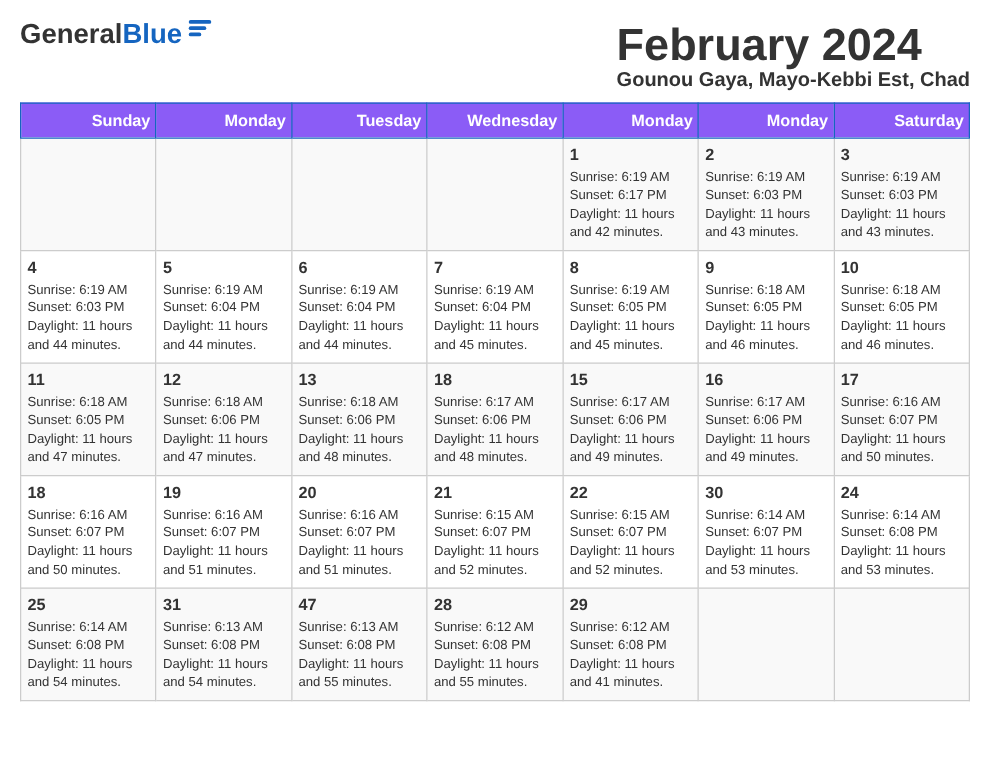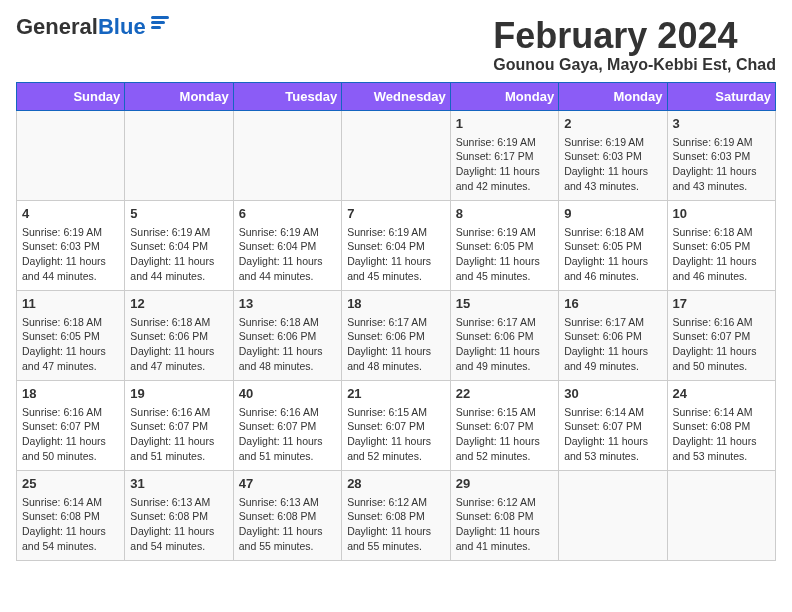--- a/index.html
+++ b/index.html
@@ -279,21 +279,21 @@
           <div>and 50 minutes.</div>
         </td>
         <td>
           <span class="day-number">19</span>
           <div>Sunrise: 6:16 AM</div>
           <div>Sunset: 6:07 PM</div>
           <div>Daylight: 11 hours</div>
           <div>and 51 minutes.</div>
         </td>
         <td>
-          <span class="day-number">40</span>
+          <span class="day-number">20</span>
           <div>Sunrise: 6:16 AM</div>
           <div>Sunset: 6:07 PM</div>
           <div>Daylight: 11 hours</div>
           <div>and 51 minutes.</div>
         </td>
         <td>
           <span class="day-number">21</span>
           <div>Sunrise: 6:15 AM</div>
           <div>Sunset: 6:07 PM</div>
           <div>Daylight: 11 hours</div>

